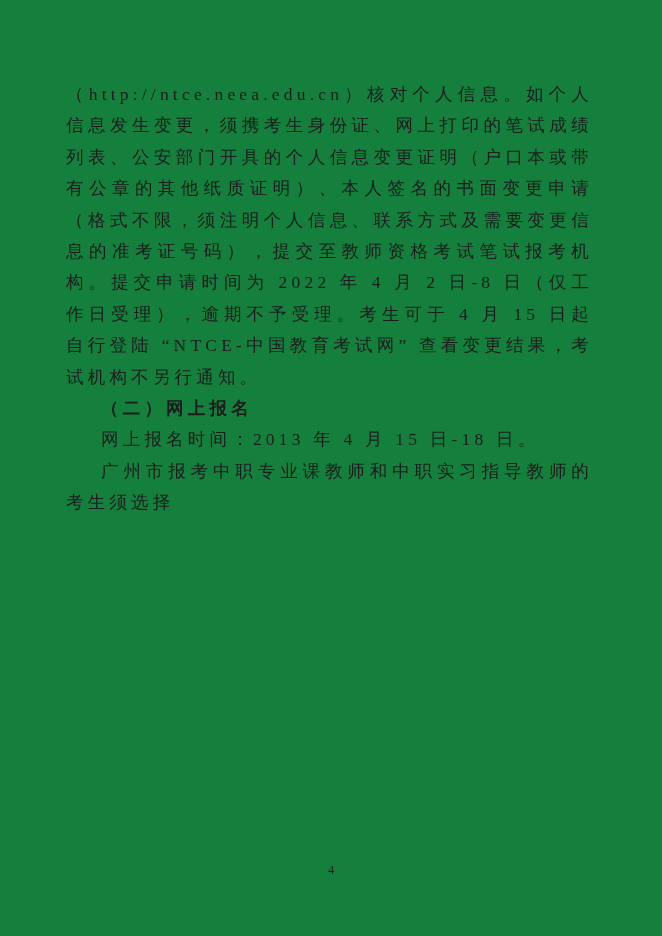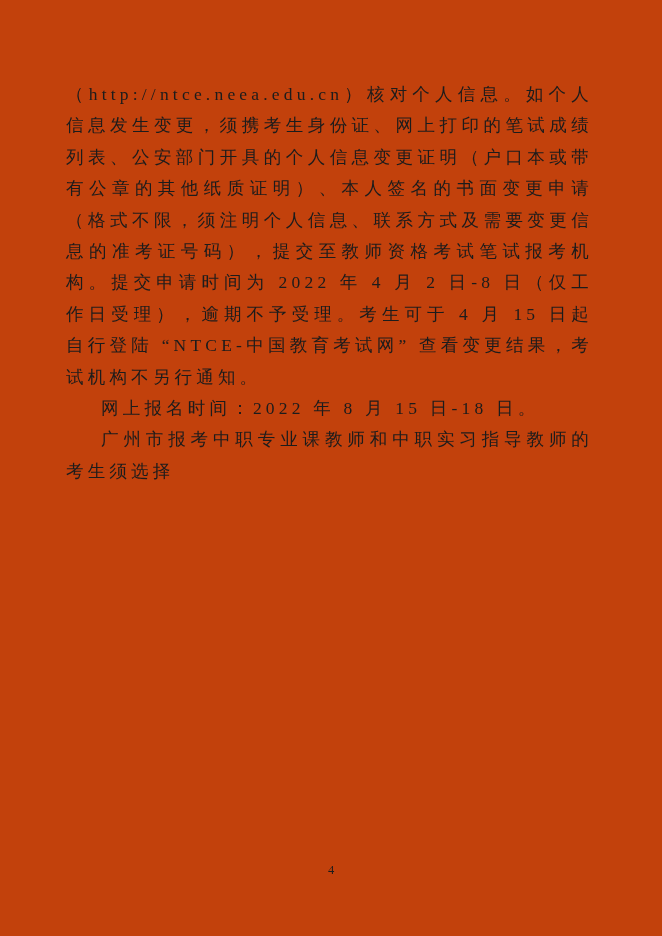--- a/index.html
+++ b/index.html
@@ -9,21 +9,21 @@
     height: 936px;
     position: relative;
     overflow: hidden;
     font-family: "Liberation Serif", "DejaVu Serif", serif;
     color: #1c1c1c;
   }
   .page {
     position: absolute;
     left: 0; top: 0;
     width: 662px; height: 936px;
-    background: #c2410c;
+    background: #15803d;
   }
   .doc-body {
     position: absolute;
     left: 66px;
     top: 79px;
     width: 527px;
   }
   p.para {
     font-size: 17.5px;
     line-height: 31.4px;
@@ -46,17 +46,18 @@
     letter-spacing: 0;
     color: #1c1c1c;
   }
 </style>
 </head>
 <body>
 
 <div class="page">
   <div class="doc-body">
       <p class="para body-noindent"><span class="seg">（http://ntce.neea.edu.cn）核对个人信息。如个人信息发生变更，须携考生身份证、网上打印的笔试成绩列表、公安部门开具的个人信息变更证明（户口本或带有公章的其他纸质证明）、本人签名的书面变更申请（格式不限，须注明个人信息、联系方式及需要变更信息的准考证号码），提交至教师资格考试笔试报考机构。提交申请时间为 2022 年 4 月 2 日-8 日（仅工作日受理），逾期不予受理。考生可于 4 月 15 日起自行登陆 “NTCE-中国教育考试网” 查看变更结果，考试机构不另行通知。</span></p>
-      <p class="para body"><span class="seg">网上报名时间：2022 年 8 月 15 日-18 日。</span></p>
+      <p class="para heading"><span class="seg bold">（二）网上报名</span></p>
+      <p class="para body"><span class="seg">网上报名时间：2013 年 4 月 15 日-18 日。</span></p>
       <p class="para body"><span class="seg">广州市报考中职专业课教师和中职实习指导教师的考生须选择 </span></p>
     </div>
   <div class="page-number">4</div>
 </div>
 
 </body></html>

